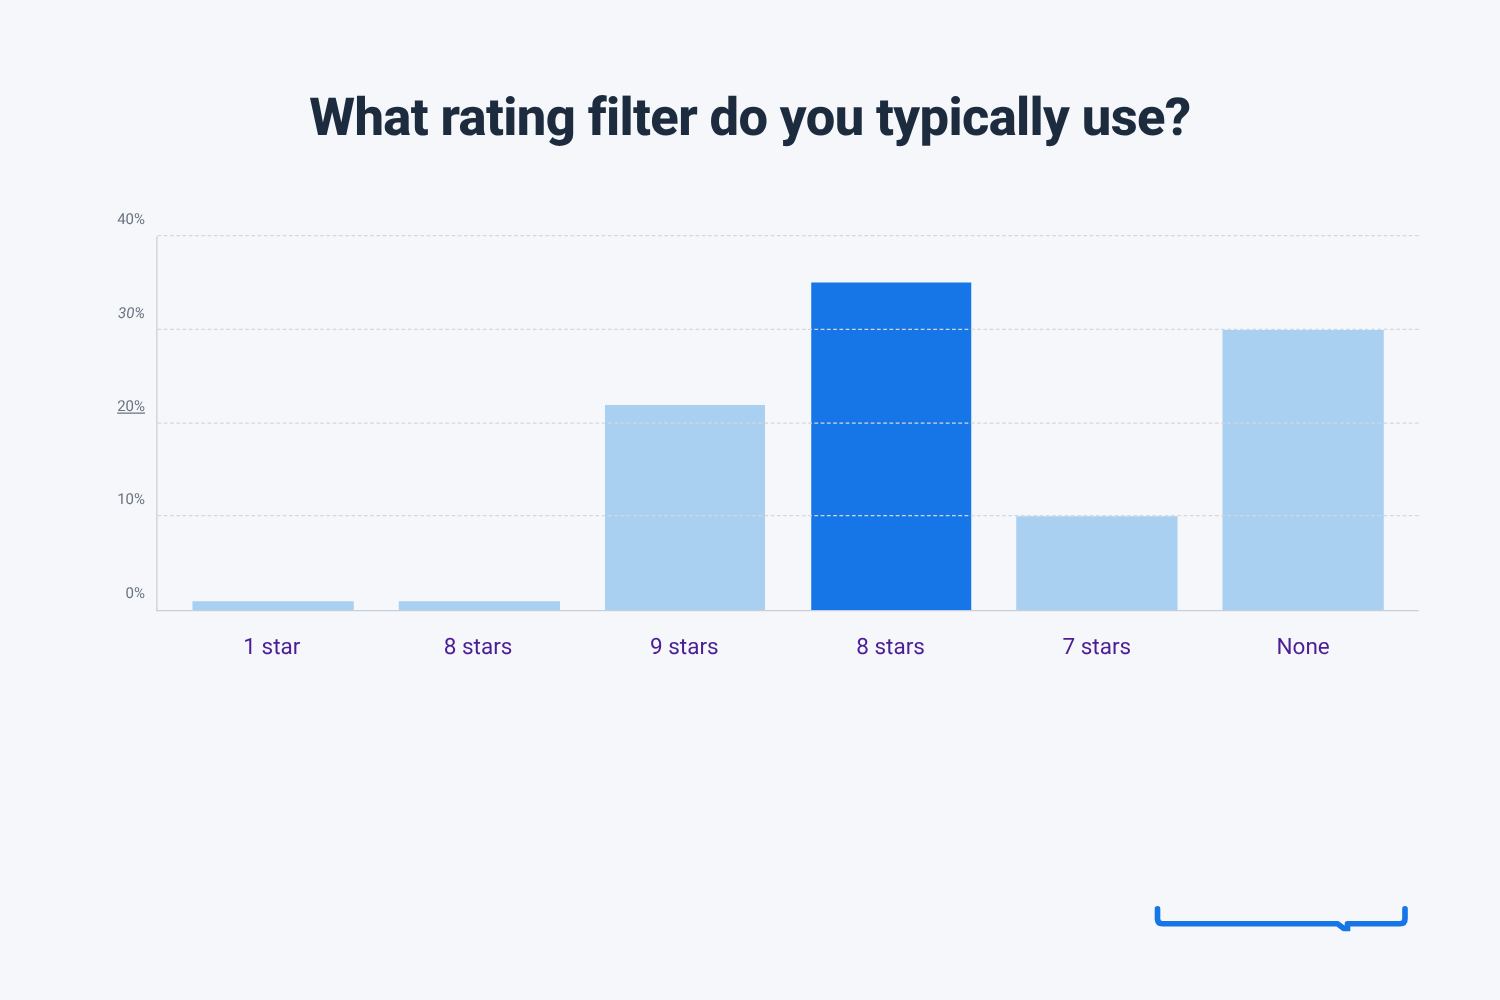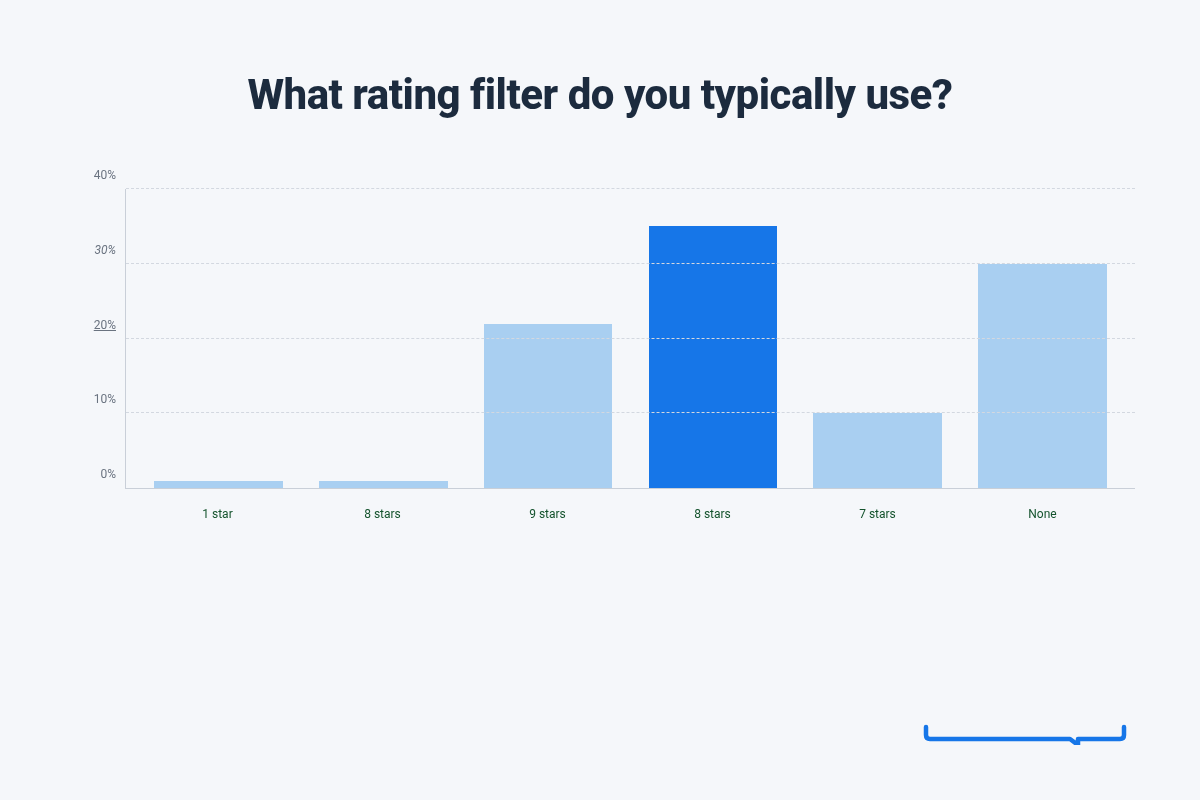--- a/index.html
+++ b/index.html
@@ -74,22 +74,22 @@
   }
   .x-labels {
     margin-left: 60px;
     display: flex;
     justify-content: space-around;
     padding: 18px 10px 0 10px;
   }
   .x-label {
     flex: 1;
     text-align: center;
-    font-size: 12px;
-    color: #14532d;
+    font-size: 18px;
+    color: #4c1d95;
   }
   .logo {
     position: absolute;
     right: 70px;
     bottom: 55px;
     display: flex;
     flex-direction: column;
     align-items: center;
   }
   .logo-text {

